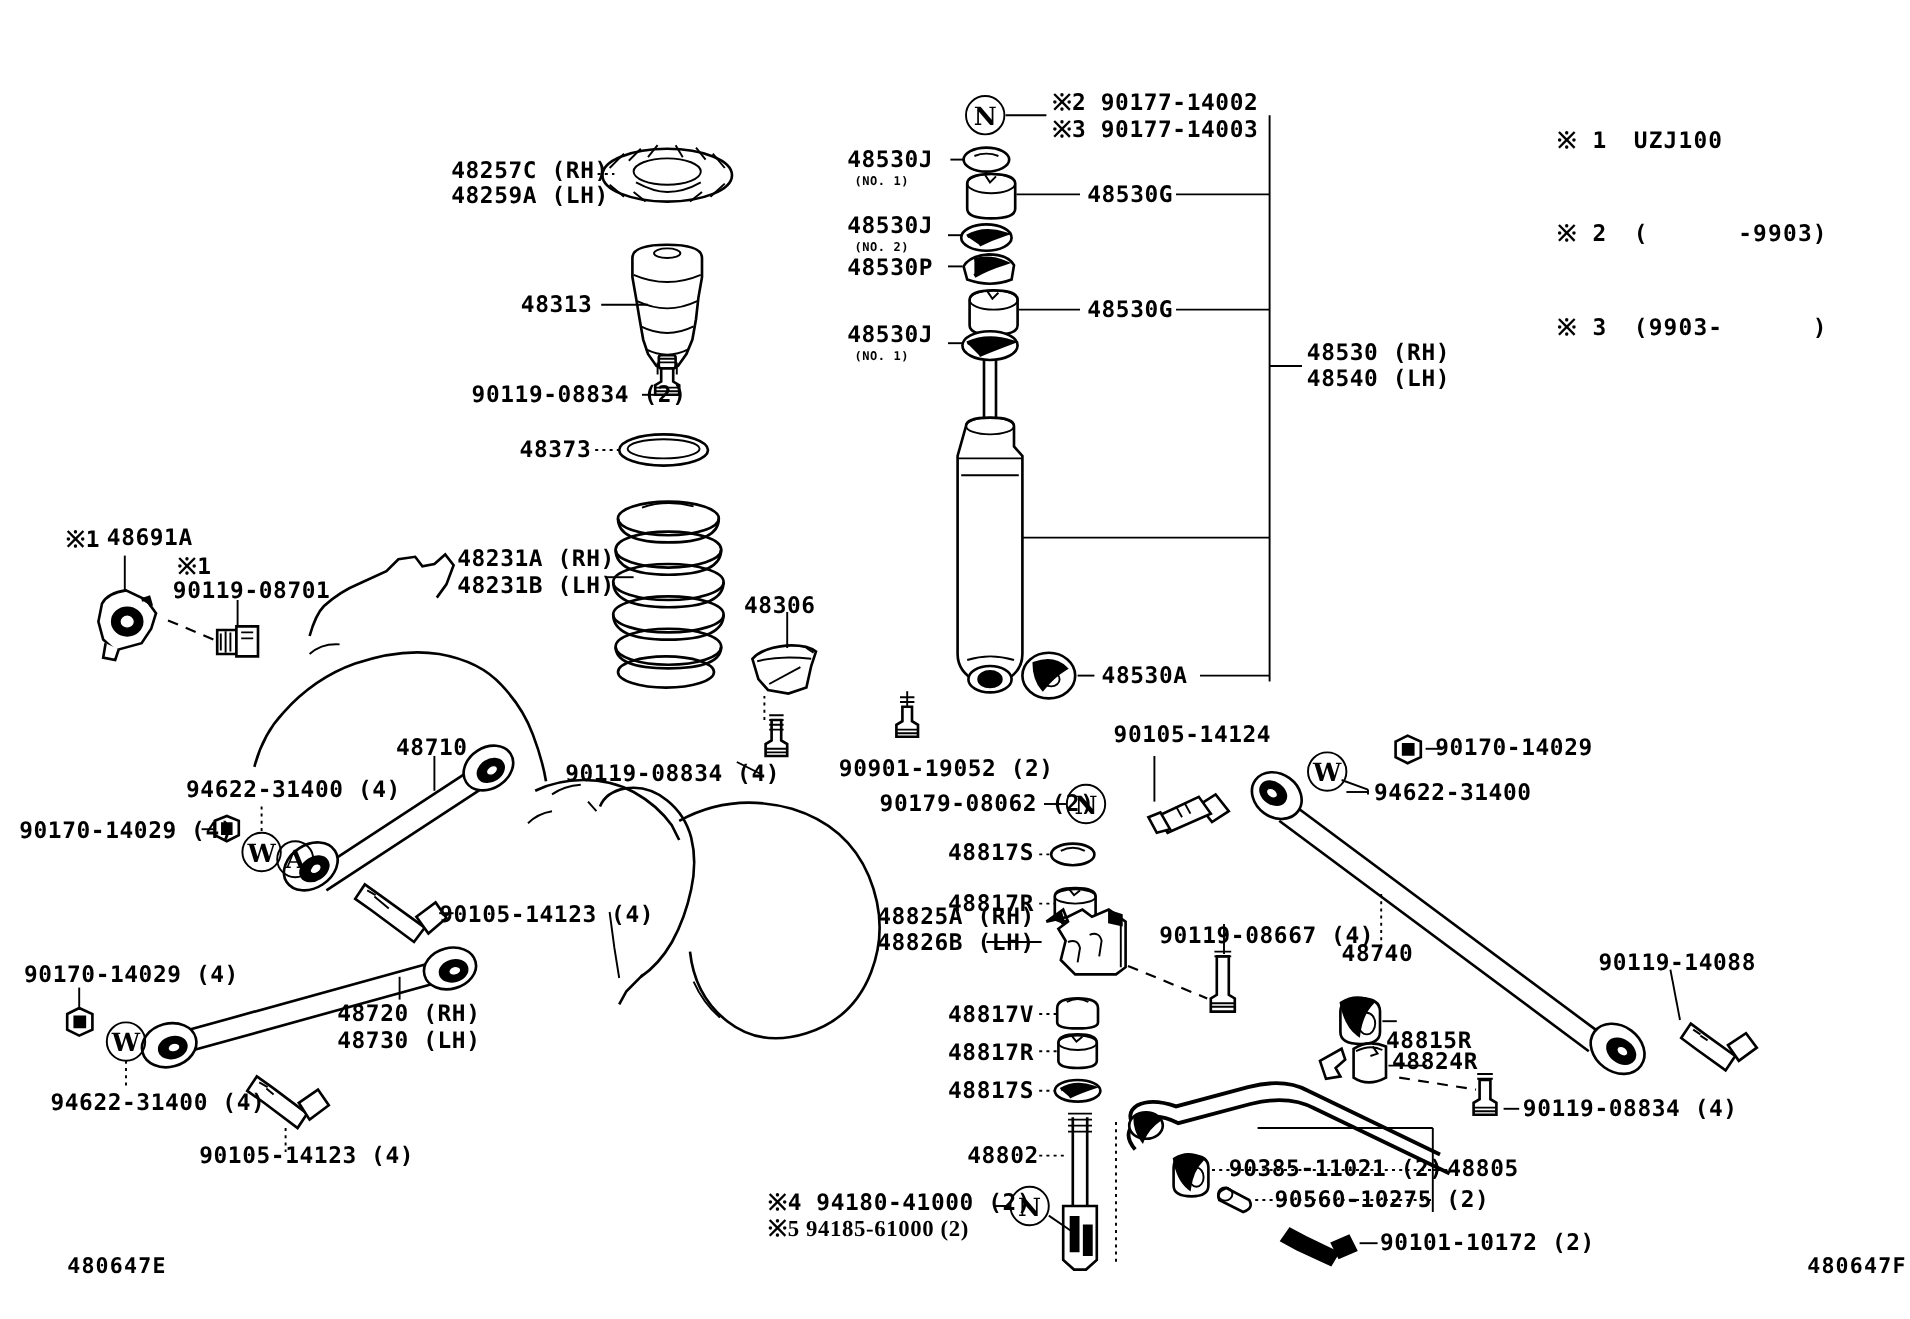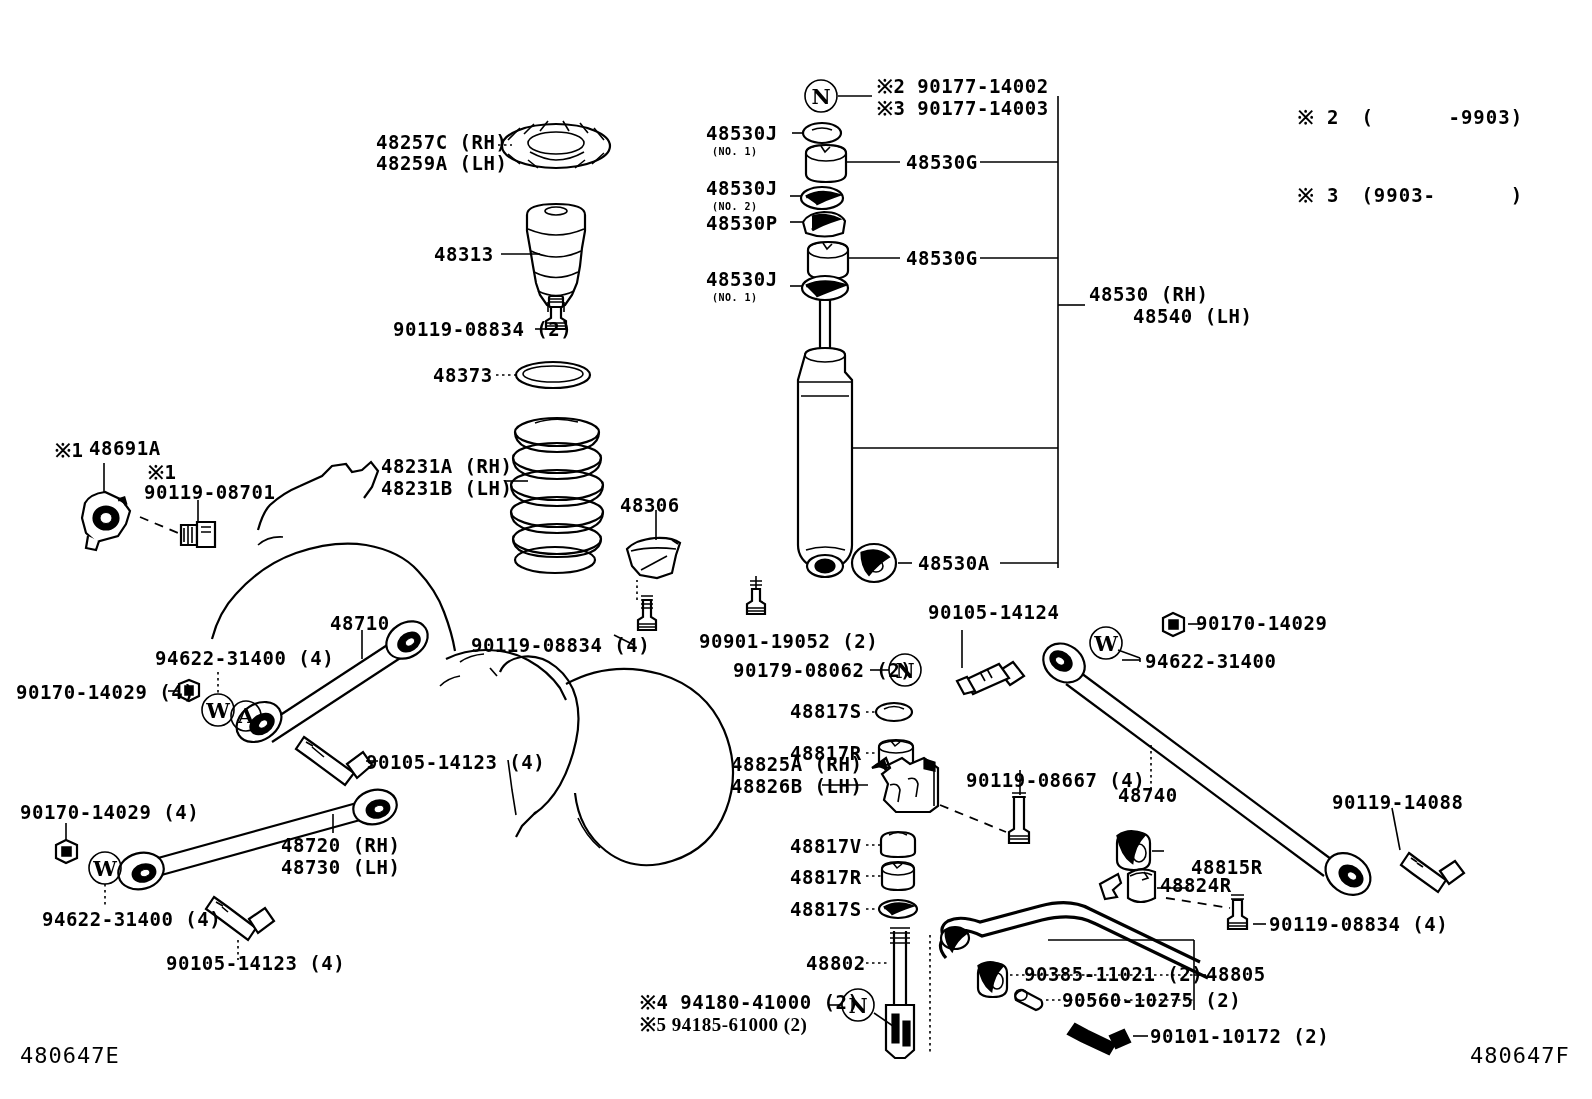--- a/index.html
+++ b/index.html
@@ -8,21 +8,21 @@
     font-family:"DejaVu Sans Mono","Liberation Mono",monospace;
     color:#000;
   }
   
   .lbl{
     position:absolute;white-space:pre;font-weight:700;
     font-size:19px;letter-spacing:0.5px;line-height:23px;
     font-family:"DejaVu Sans Mono","Liberation Mono",monospace;
   }
   .lbl.sm{font-size:10px;line-height:18px;}
-  .lbl.corner{font-size:22px;font-weight:400;letter-spacing:1px;}
+  .lbl.corner{font-size:18px;font-weight:700;letter-spacing:1px;margin-left:36px;}
   .lbl.legend{font-size:19px;line-height:26px;letter-spacing:1px;}
   
   #art{position:absolute;left:0;top:0;width:1592px;height:1099px;}
   .ln{stroke:#000;fill:none;}
   .thin{stroke-width:1.6;}
   .med{stroke-width:2.2;}
   .thick{stroke-width:3.2;}
   .dot{stroke-dasharray:2.5 3.5;stroke-width:1.6;}
   .dash{stroke-dasharray:9 7;stroke-width:1.8;}
   .fillblk{fill:#000;stroke:#000;}
@@ -508,50 +508,53 @@
   <div class="lbl" style="left:706px;top:122px;">48530J</div>
   <div class="lbl sm" style="left:712px;top:143px;">(NO. 1)</div>
   <div class="lbl" style="left:906px;top:151px;">48530G</div>
   <div class="lbl" style="left:706px;top:177px;">48530J</div>
   <div class="lbl sm" style="left:712px;top:198px;">(NO. 2)</div>
   <div class="lbl" style="left:706px;top:212px;">48530P</div>
   <div class="lbl" style="left:906px;top:247px;">48530G</div>
   <div class="lbl" style="left:706px;top:268px;">48530J</div>
   <div class="lbl sm" style="left:712px;top:289px;">(NO. 1)</div>
   <div class="lbl" style="left:1089px;top:283px;">48530 (RH)</div>
-  <div class="lbl" style="left:1089px;top:305px;margin-left:44px;">48540 (LH)</div>
+  <div class="lbl" style="left:1089px;top:305px;">48540 (LH)</div>
   <div class="lbl" style="left:918px;top:552px;">48530A</div>
 
   <div class="lbl" style="left:908px;top:601px;margin-left:20px;">90105-14124</div>
   <div class="lbl" style="left:733px;top:659px;">90179-08062 (2)</div>
   <div class="lbl" style="left:790px;top:700px;">48817S</div>
   <div class="lbl" style="left:790px;top:742px;">48817R</div>
   <div class="lbl" style="left:731px;top:753px;">48825A (RH)</div>
   <div class="lbl" style="left:731px;top:775px;">48826B (LH)</div>
   <div class="lbl" style="left:966px;top:769px;">90119-08667 (4)</div>
   <div class="lbl" style="left:790px;top:835px;">48817V</div>
   <div class="lbl" style="left:790px;top:866px;">48817R</div>
   <div class="lbl" style="left:790px;top:898px;">48817S</div>
   <div class="lbl" style="left:806px;top:952px;">48802</div>
   <div class="lbl" style="left:640px;top:991px;">※4 94180-41000 (2)</div>
   <div class="lbl" style="left:640px;top:1013px;font-family:Liberation Serif, serif;">※5 94185-61000 (2)</div>
 
   <div class="lbl" style="left:1196px;top:612px;">90170-14029</div>
   <div class="lbl" style="left:1145px;top:650px;">94622-31400</div>
   <div class="lbl" style="left:1118px;top:784px;">48740</div>
   <div class="lbl" style="left:1332px;top:791px;">90119-14088</div>
-  <div class="lbl" style="left:1155px;top:856px;margin-left:36px;">48815R</div>
+  <div class="lbl" style="left:1155px;top:856px;">48815R</div>
   <div class="lbl" style="left:1160px;top:874px;">48824R</div>
   <div class="lbl" style="left:1269px;top:913px;">90119-08834 (4)</div>
   <div class="lbl" style="left:1206px;top:963px;">48805</div>
   <div class="lbl" style="left:1024px;top:963px;">90385-11021 (2)</div>
   <div class="lbl" style="left:1062px;top:989px;">90560-10275 (2)</div>
   <div class="lbl" style="left:1150px;top:1025px;">90101-10172 (2)</div>
 
   <div id="legend" style="position:absolute;left:1223px;top:78px;">
+    <div class="lbl legend" style="position:relative;left:0;top:0;">
+      <span>※ 1</span><span style="display:inline-block;width:22px;"></span><span>UZJ100</span>
+    </div>
     <div class="lbl legend" style="position:relative;left:0;top:0;">
       <span>※ 2</span><span style="display:inline-block;width:22px;"></span><span>(      -9903)</span>
     </div>
     <div class="lbl legend" style="position:relative;left:0;top:0;">
       <span>※ 3</span><span style="display:inline-block;width:22px;"></span><span>(9903-      )</span>
     </div>
   </div>
 
   <div class="lbl corner" style="left:20px;top:1044px;">480647E</div>
   <div class="lbl corner" style="left:1470px;top:1044px;">480647F</div>

